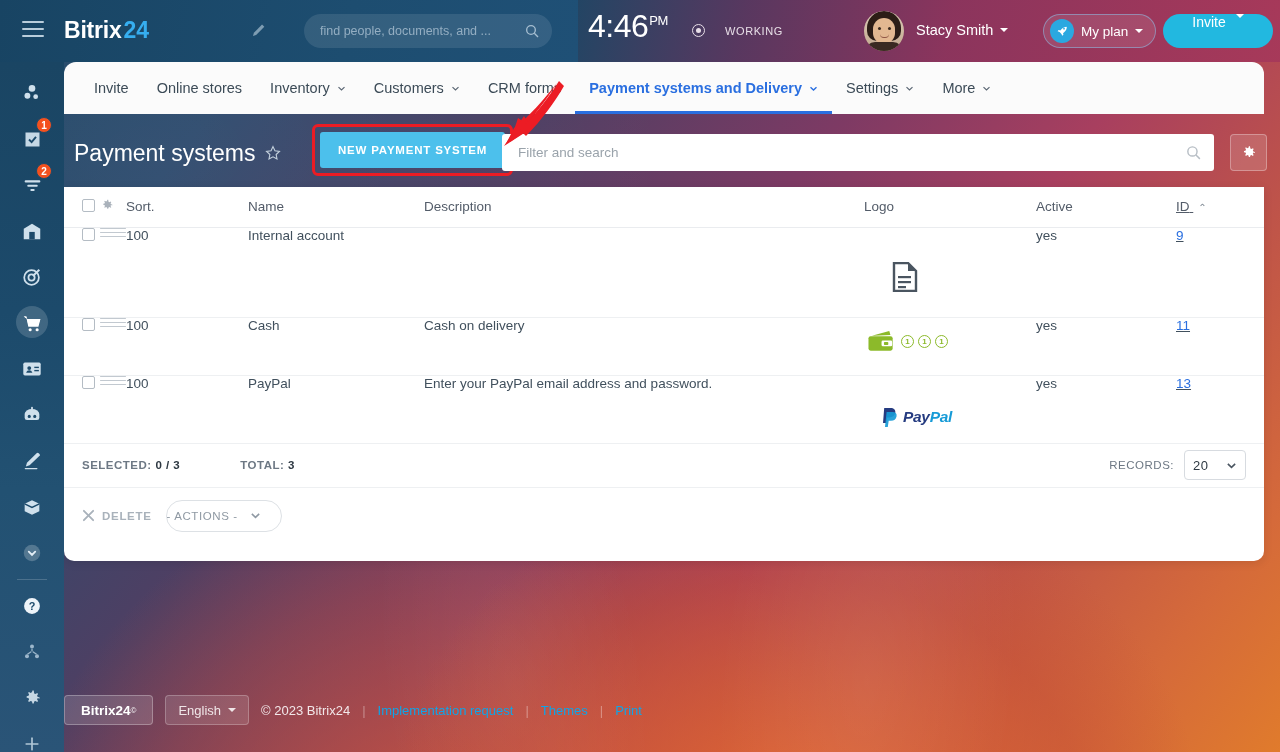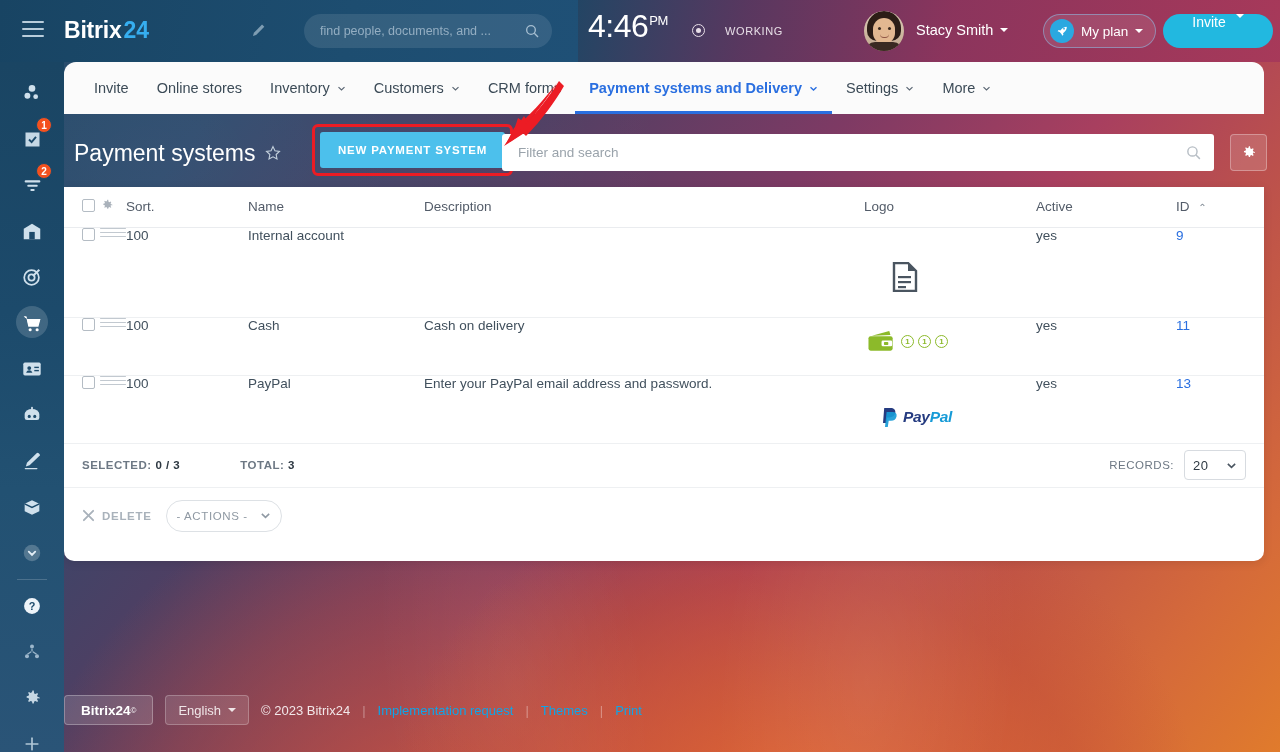--- a/index.html
+++ b/index.html
@@ -271,21 +271,21 @@
     border-bottom: 1px solid #eef0f2;
     font-size: 13.5px; color: #41505d;
   }
   .c-check { width: 36px; padding-left: 18px !important; }
   .c-gear  { width: 26px; }
   .c-sort  { width: 122px; }
   .c-name  { width: 176px; }
   .c-desc  { width: 440px; }
   .c-logo  { width: 172px; }
   .c-act   { width: 140px; }
-  .c-id    { width: 88px; }
+  .c-id    { width: 88px; text-decoration: underline; }
 
   .gbox {
     width: 13px; height: 13px; border: 1px solid #b4bcc4; border-radius: 2px;
     background: #fff; cursor: pointer; display: inline-block;
   }
   .dragdots { width: 14px; height: 11px; cursor: grab; }
   .dragdots span { display: block; height: 1.6px; background: #c2c9d0; margin-bottom: 2.6px; border-radius: 1px; }
   .row-h-1 { height: 90px; }
   .row-h-2 { height: 58px; }
   .row-h-3 { height: 68px; }
@@ -325,21 +325,21 @@
     padding: 10px 8px; font-size: 13px; color: #2d3842; cursor: pointer;
   }
   .gactions { height: 56px; display: flex; align-items: center; padding: 0 18px; gap: 14px; }
   .delbtn {
     display: flex; align-items: center; gap: 7px;
     font-size: 11.5px; color: #a9b2bb; letter-spacing: 0.7px; font-weight: bold;
     cursor: pointer;
   }
   .actsel {
     width: 116px; height: 32px; border: 1px solid #dde1e5; border-radius: 16px;
-    background: #fff; display: flex; align-items: center; justify-content: center; gap: 12px;
+    background: #fff; display: flex; align-items: center; gap: 12px;
     font-size: 11.5px; color: #8f99a3; letter-spacing: 0.6px; cursor: pointer;
   }
 
   
   #arrow { position: absolute; left: 496px; top: 78px; z-index: 40; pointer-events: none; }
 
   
   #botfooter {
     position: absolute; left: 64px; top: 690px; width: 1200px; height: 40px;
     display: flex; align-items: center; gap: 12px; z-index: 14;

